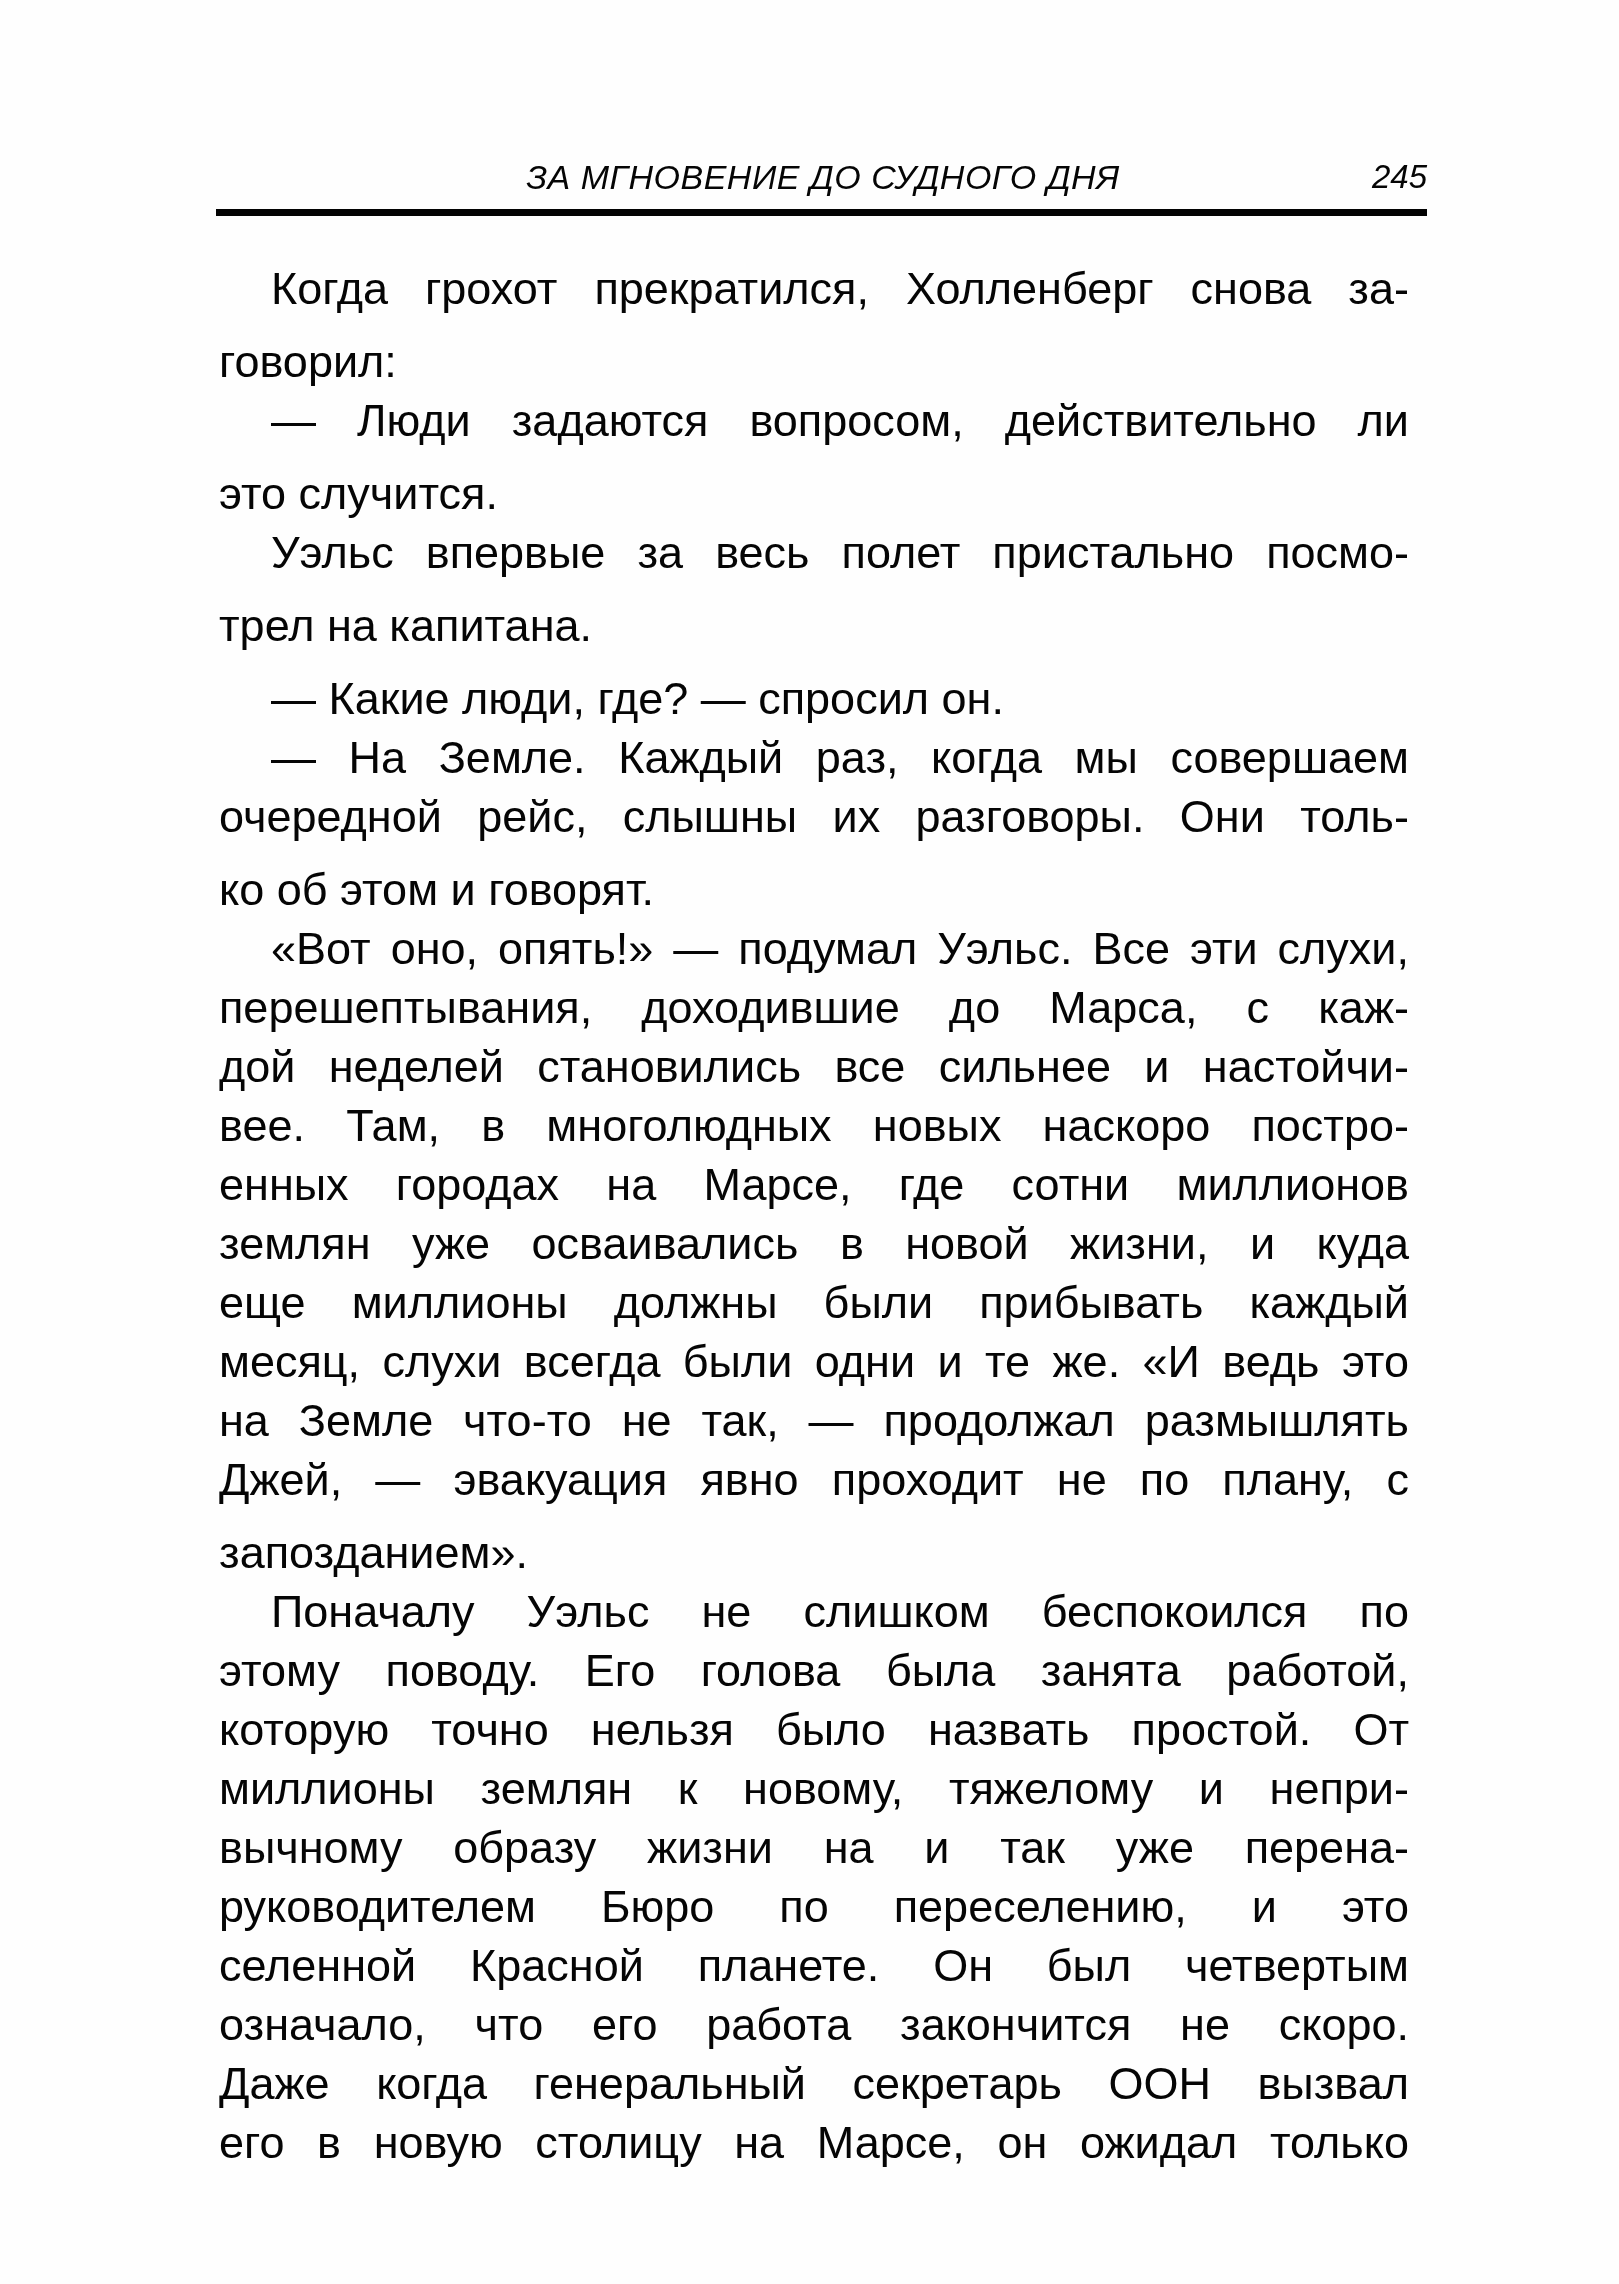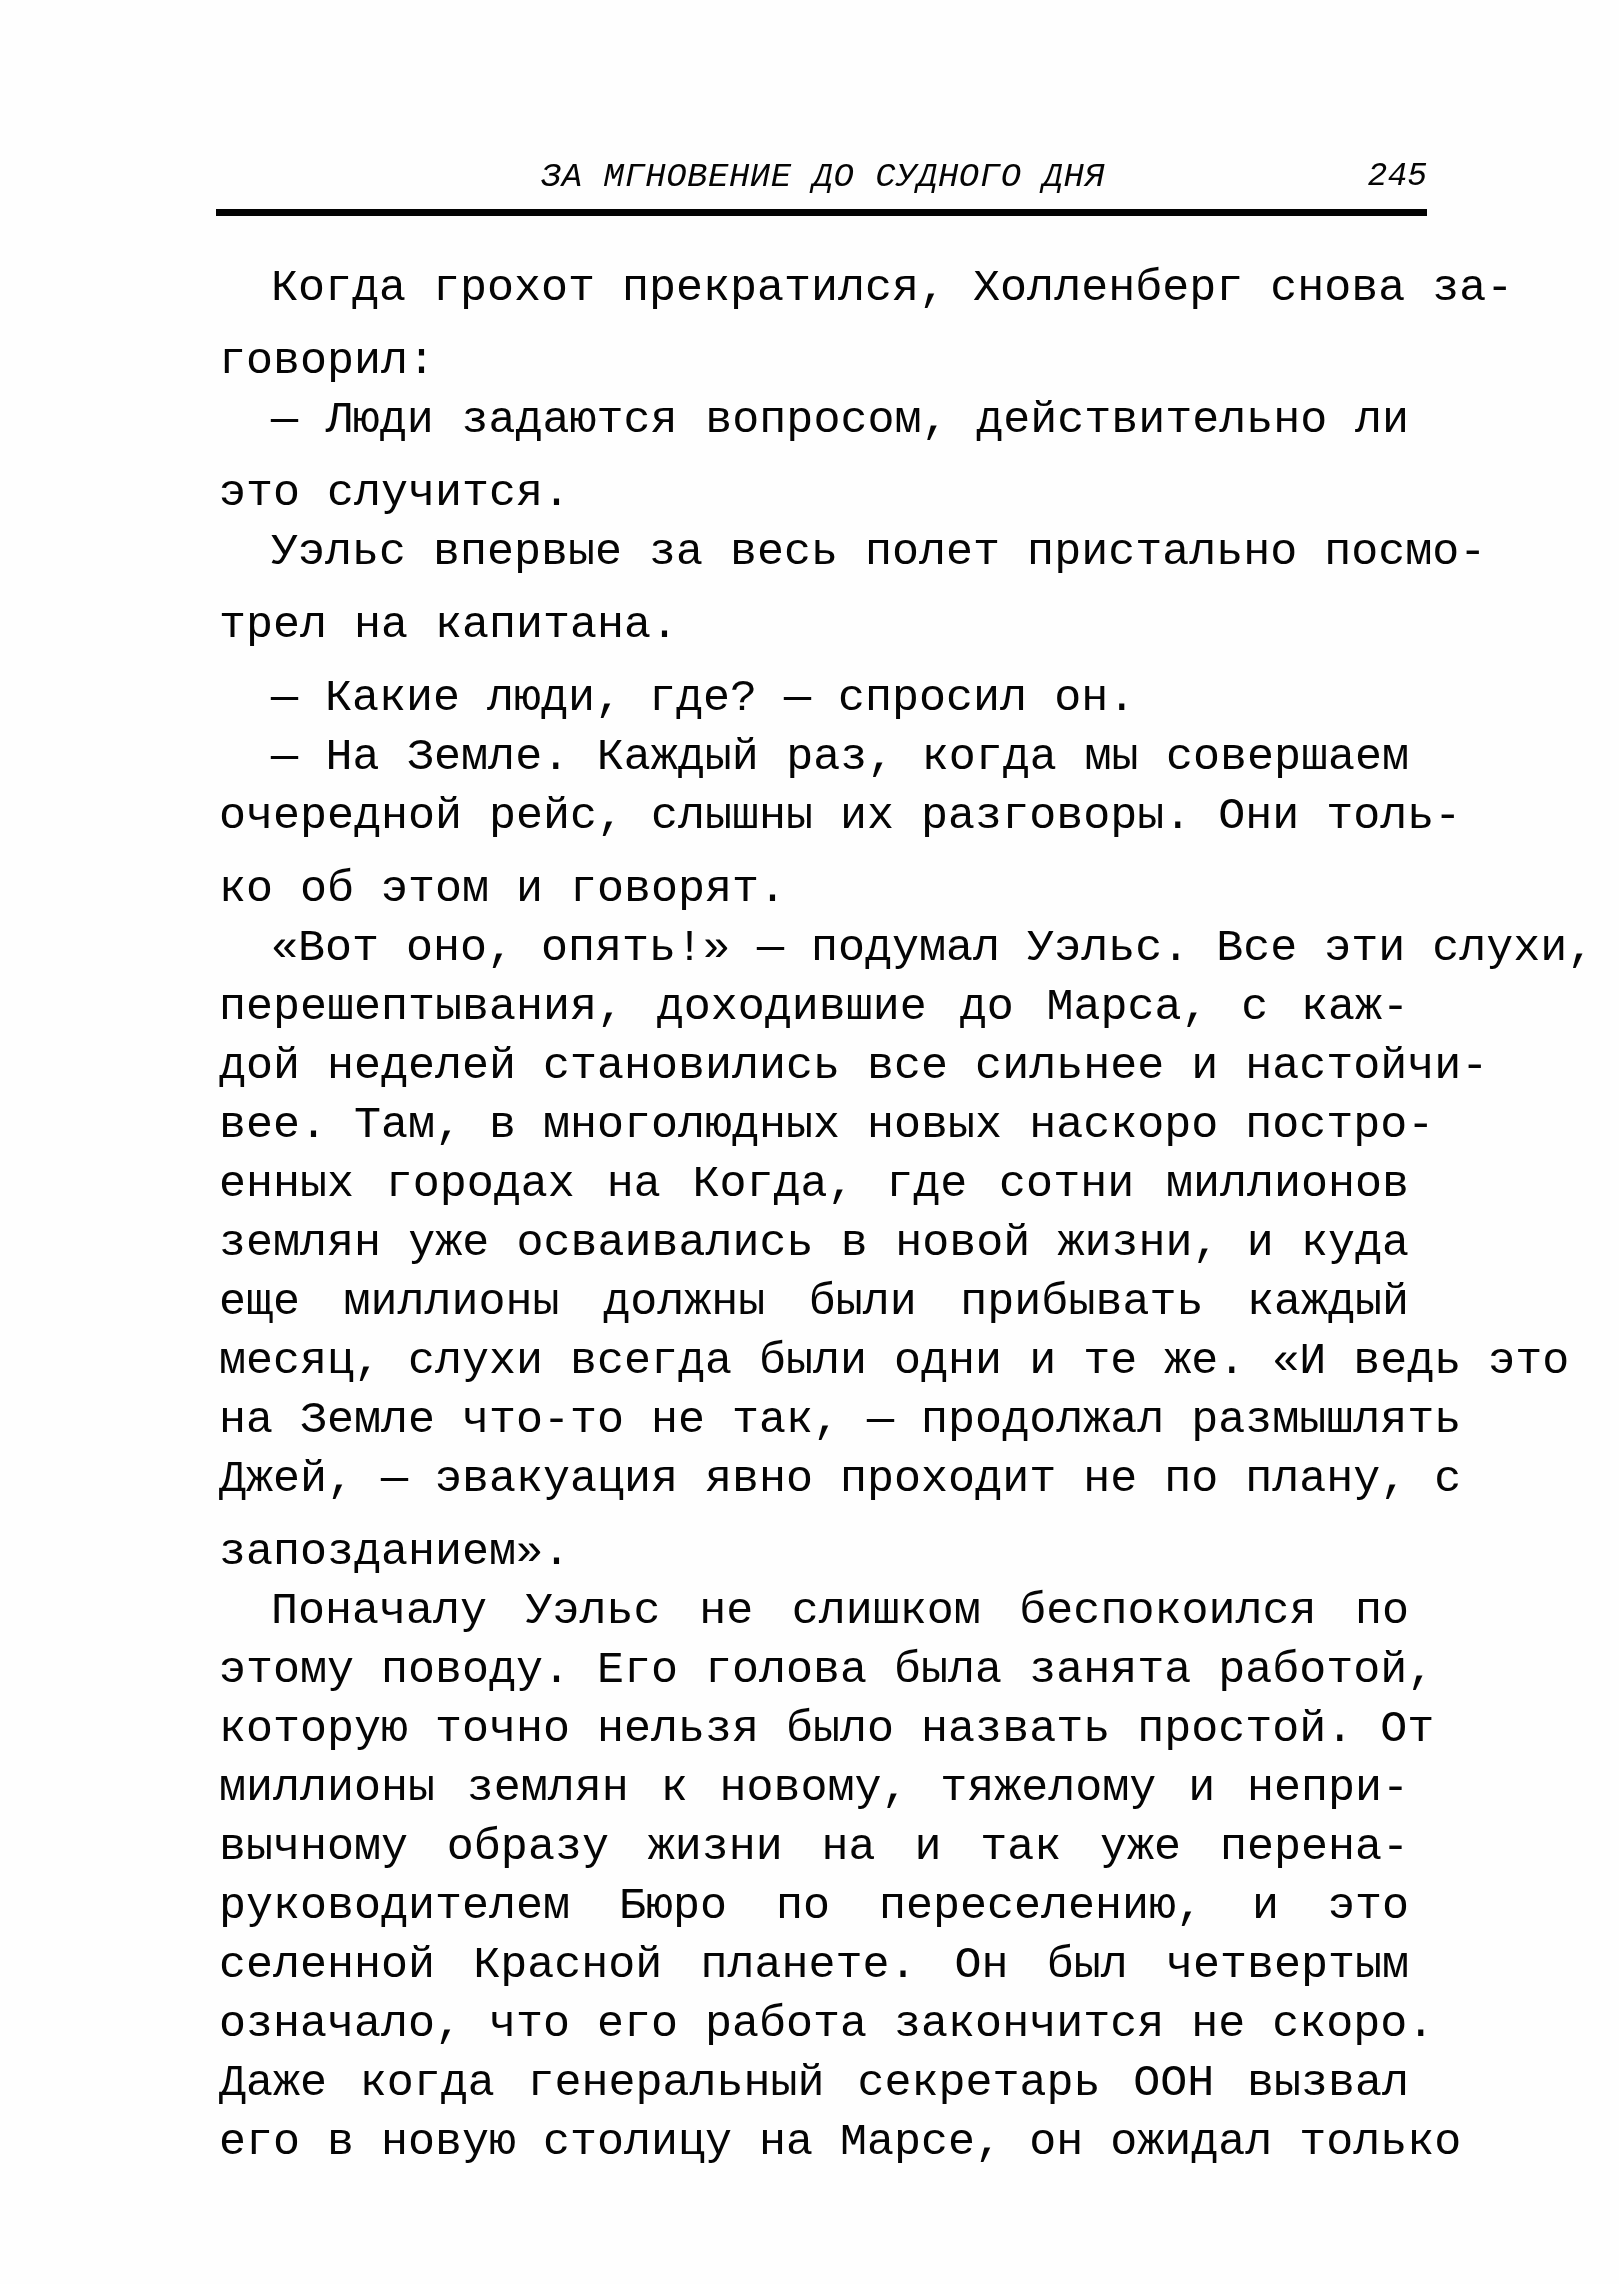--- a/index.html
+++ b/index.html
@@ -6,21 +6,21 @@
     margin: 0;
     padding: 0;
     background: #ffffff;
   }
   .page {
     position: relative;
     width: 1619px;
     height: 2284px;
     background: #fefefe;
     color: #050505;
-    font-family: Liberation Mono, monospace;
+    font-family: Liberation Sans, sans-serif;
     overflow: hidden;
   }
   .header-row {
     position: absolute;
     left: 219px;
     top: 154px;
     width: 1208px;
     height: 46px;
   }
   .running-title {
@@ -93,21 +93,21 @@
       <div class="line indent">Уэльс впервые за весь полет пристально посмо-</div>
       <div class="line para-end">трел на капитана.</div>
       <div class="line indent para-end">— Какие люди, где? — спросил он.</div>
       <div class="line indent">— На Земле. Каждый раз, когда мы совершаем</div>
       <div class="line">очередной рейс, слышны их разговоры. Они толь-</div>
       <div class="line para-end">ко об этом и говорят.</div>
       <div class="line indent">«Вот оно, опять!» — подумал Уэльс. Все эти слухи,</div>
       <div class="line">перешептывания, доходившие до Марса, с каж-</div>
       <div class="line">дой неделей становились все сильнее и настойчи-</div>
       <div class="line">вее. Там, в многолюдных новых наскоро постро-</div>
-      <div class="line">енных городах на Когда, где сотни миллионов</div>
+      <div class="line">енных городах на Марсе, где сотни миллионов</div>
       <div class="line">землян уже осваивались в новой жизни, и куда</div>
       <div class="line">еще миллионы должны были прибывать каждый</div>
       <div class="line">месяц, слухи всегда были одни и те же. «И ведь это</div>
       <div class="line">на Земле что-то не так, — продолжал размышлять</div>
       <div class="line">Джей, — эвакуация явно проходит не по плану, с</div>
       <div class="line para-end">запозданием».</div>
       <div class="line indent">Поначалу Уэльс не слишком беспокоился по</div>
       <div class="line">этому поводу. Его голова была занята работой,</div>
       <div class="line">которую точно нельзя было назвать простой. От</div>
       <div class="line">миллионы землян к новому, тяжелому и непри-</div>

